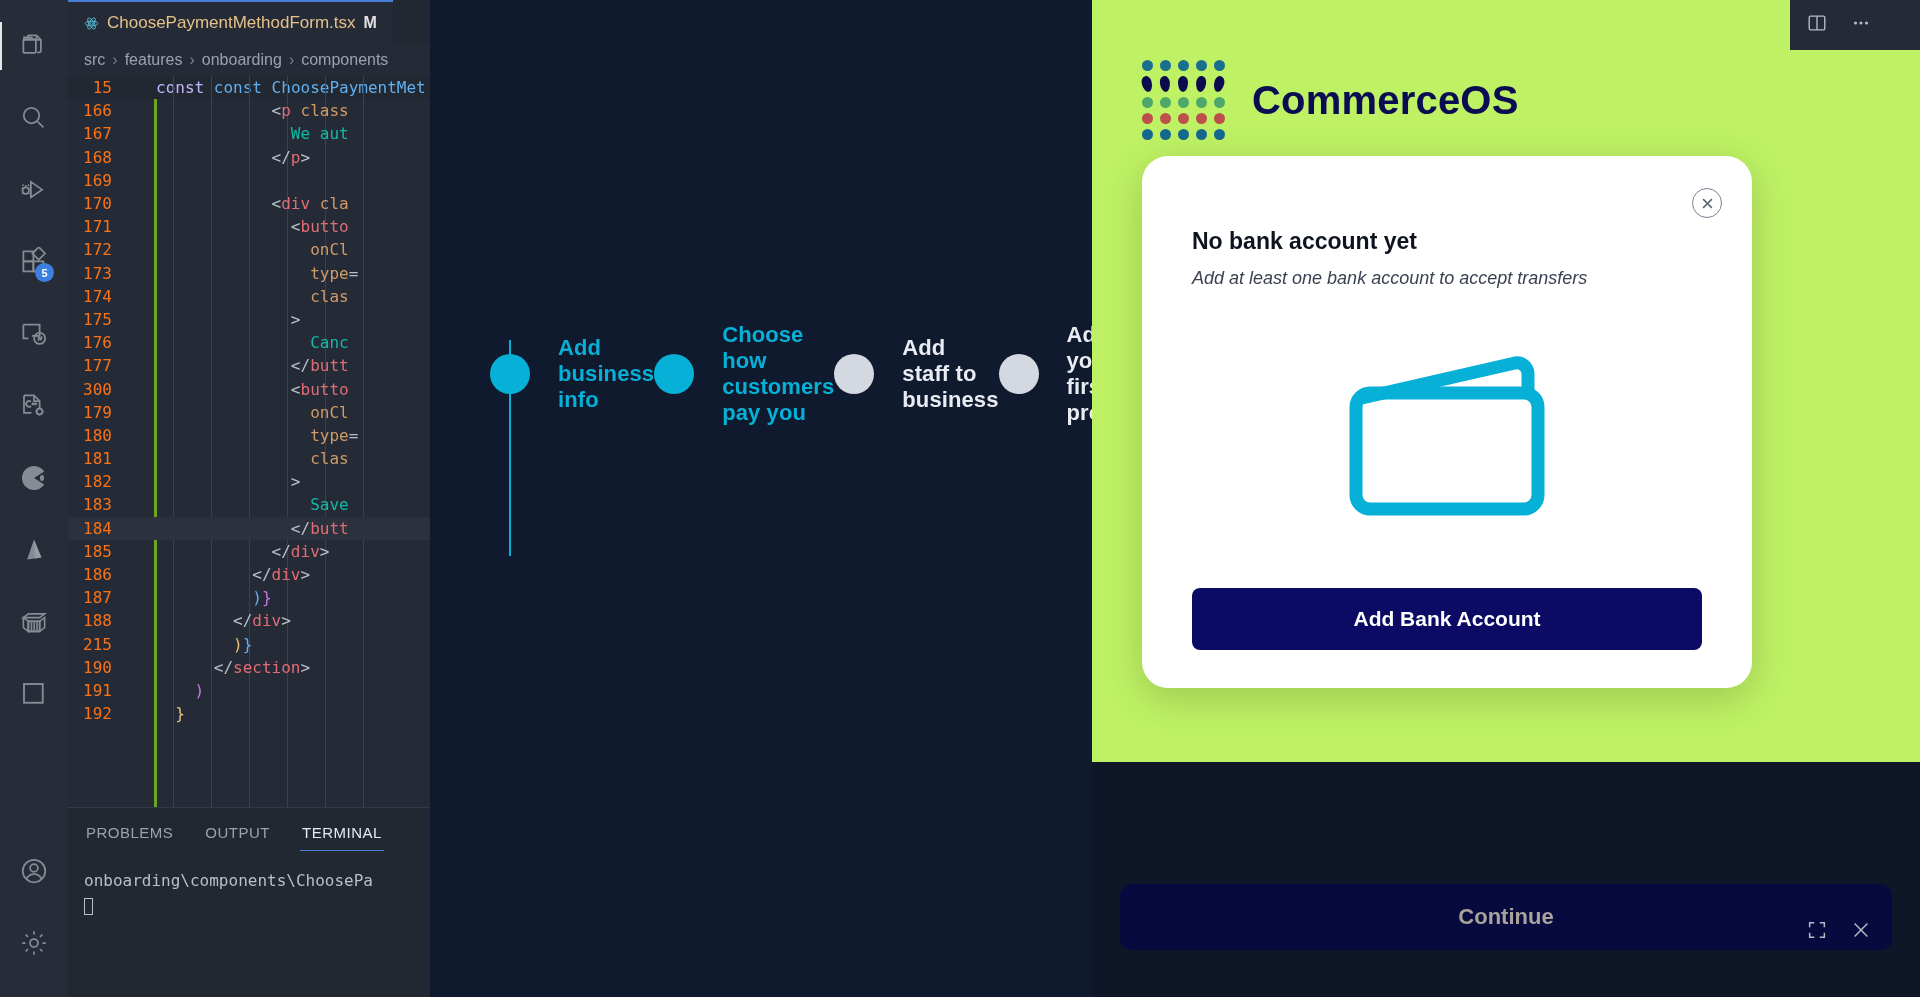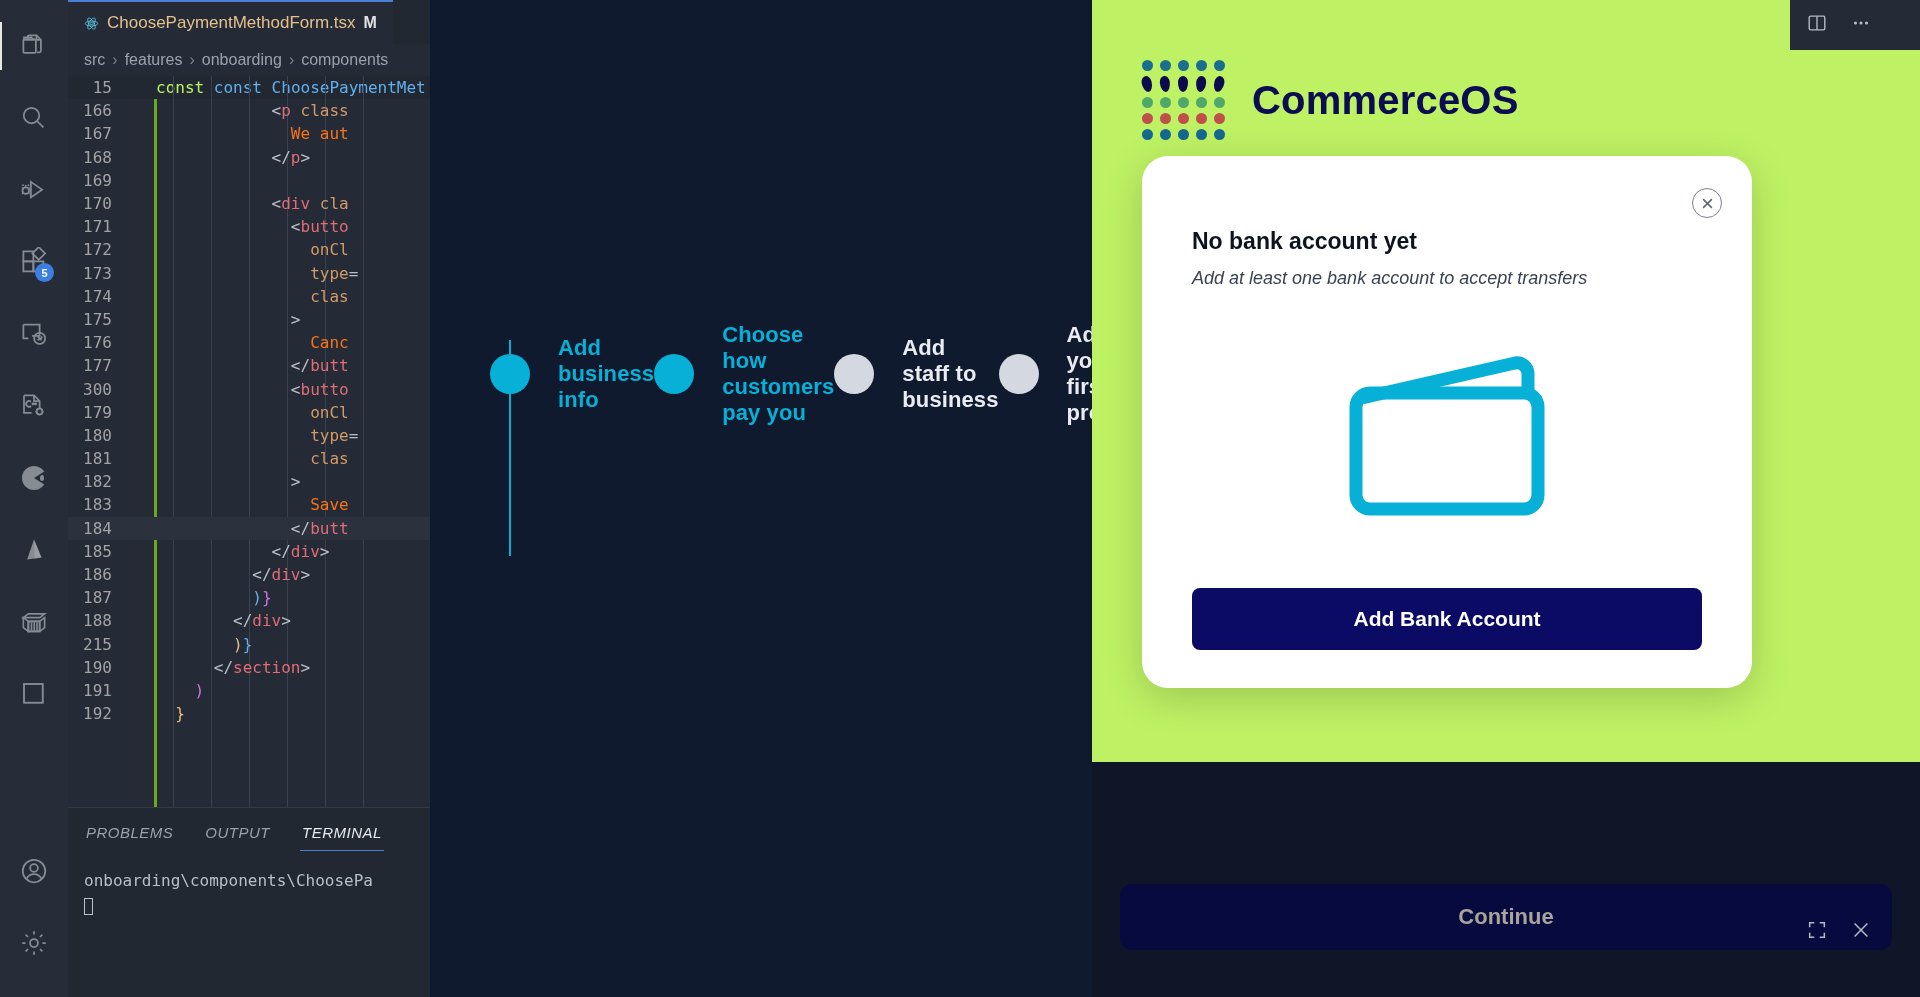--- a/index.html
+++ b/index.html
@@ -83,49 +83,49 @@
     font-size:16px;
     overflow:hidden;
   }
   .code-line {
     height: 23.2px; display:flex; align-items:center;
     white-space:pre; position:relative;
   }
   .code-line.hl { background:#2b313d; }
   .ln {
     width: 66px; text-align:right; padding-right: 22px;
-    color:#a3a3a3; flex:none;
+    color:#f97316; flex:none;
   }
   .gutter-mod {
     position:absolute; left:86px; top:0; bottom:0; width:3px; background:#6aa823;
   }
   .code-text { padding-left: 22px; position:relative; }
   .indent-guides {
     position:absolute; left:105px; top:0; bottom:0; right:0;
     pointer-events:none;
   }
   .ig { position:absolute; top:0; bottom:0; width:1px; background:#3a4150; }
 
-  .tk-tag{color:#e06c75;} .tk-punc{color:#b8bfc9;} .tk-attr{color:#d19a66;} .tk-kw{color:#bef264;} .tk-fn{color:#61afef;}
-  .tk-txt{color:#f97316;} .tk-br1{color:#e5c07b;}
+  .tk-tag{color:#e06c75;} .tk-punc{color:#b8bfc9;} .tk-attr{color:#d19a66;} .tk-kw{color:#c4b5fd;} .tk-fn{color:#61afef;}
+  .tk-txt{color:#14b8a6;} .tk-br1{color:#e5c07b;}
   .tk-br3{color:#c678dd;} .tk-br4{color:#61afef;}
 
   
   .panel {
     position:absolute; left:0; right:0; bottom:0; height:190px;
     background:#222831;
     border-top:1px solid #333a47;
   }
   .panel-tabs {
     height:46px; display:flex; align-items:center; gap:28px;
     padding-left:16px;
     font-size:15px; letter-spacing:.5px;
     color:#9aa2ad;
   }
-  .panel-tab { padding: 12px 2px 10px; position:relative;font-style:italic; }
+  .panel-tab { padding: 12px 2px 10px; position:relative; }
   .panel-tab.active { color:#e6e9ee; }
   .panel-tab.active::after {
     content:""; position:absolute; left:0; right:0; bottom:0; height:1px; background:#4a7fd6;
   }
   .panel-actions { margin-left:auto; display:flex; gap:22px; padding-right:22px; color:#a6acb6; }
   .term-body {
     padding: 14px 16px 0 16px;
     font-family:"DejaVu Sans Mono", monospace;
     font-size:16px; color:#b9bfc9;
     line-height: 26px;

